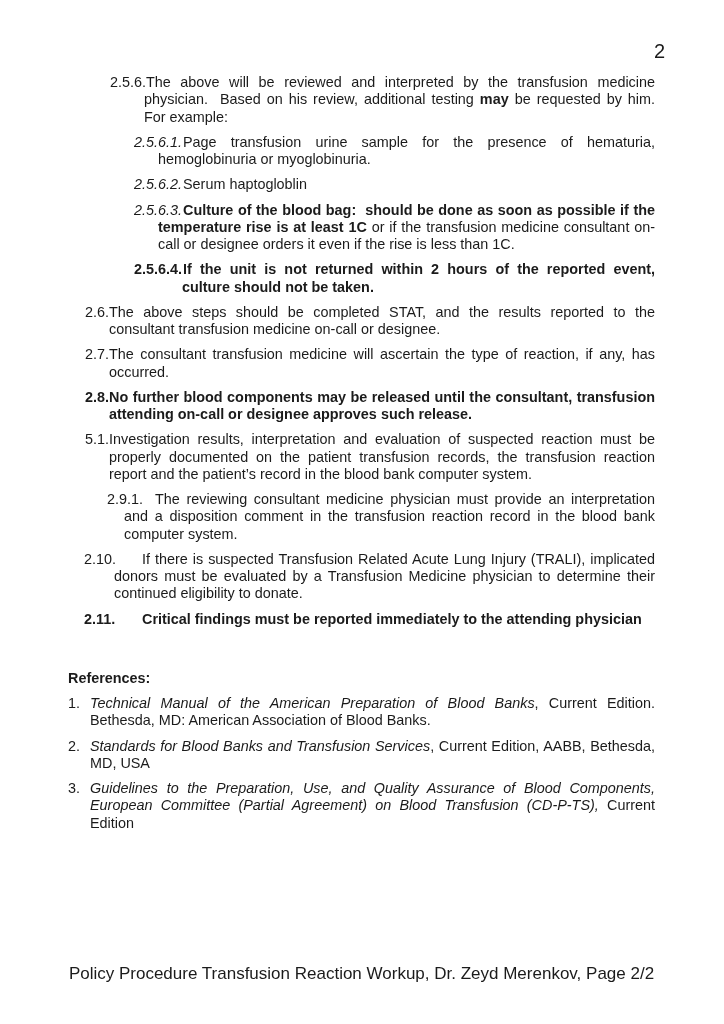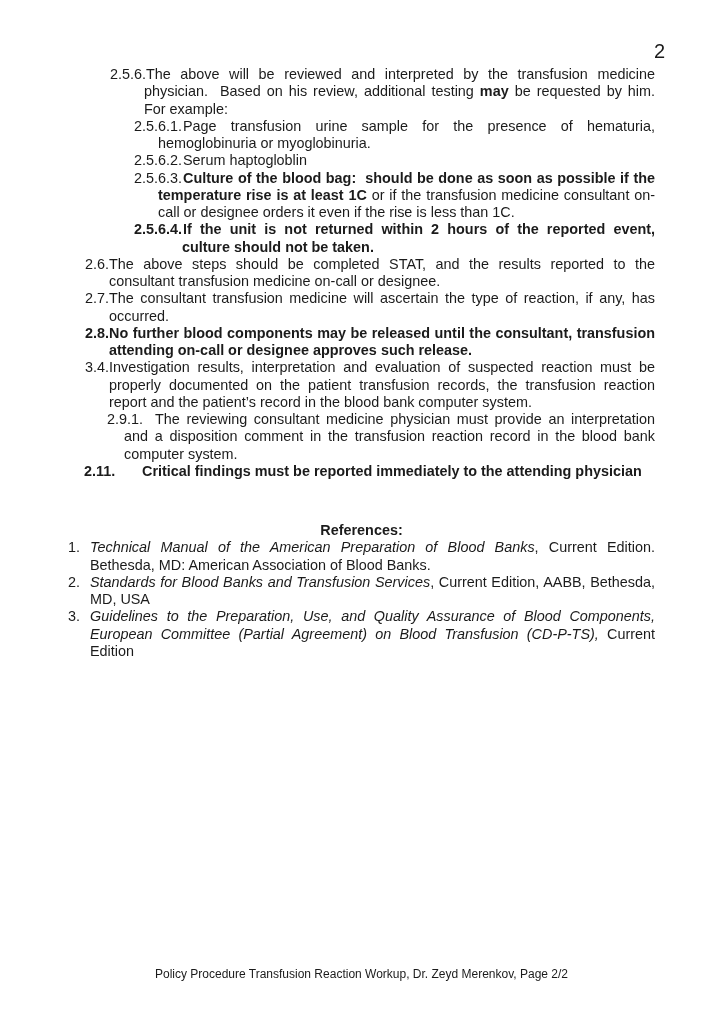--- a/index.html
+++ b/index.html
@@ -28,68 +28,70 @@
     top: 66px;
     width: 587px;
   }
   .item {
     text-align: justify;
   }
   .marker {
     display: inline-block;
     text-indent: 0;
     vertical-align: baseline;
+    margin-top: 8px;
   }
   
   .lv-l1  { padding-left: 41px;  text-indent: -24px; }
   .lv-l1  .marker { width: 24px; }
   .lv-l1t { padding-left: 46px;  text-indent: -30px; }
   .lv-l1t .marker { width: 58px; }
   .lv-l2  { padding-left: 76px;  text-indent: -34px; }
   .lv-l2  .marker { width: 36px; }
   .lv-l2s { padding-left: 56px;  text-indent: -17px; }
   .lv-l2s .marker { width: 48px; }
   .lv-l3  { padding-left: 90px;  text-indent: -24px; }
-  .lv-l3  .marker { width: 49px; }
+  .lv-l3  .marker { width: 49px; font-style: italic; }
   .lv-l3d { padding-left: 114px; text-indent: -48px; }
   .lv-l3d .marker { width: 49px; }
   .b { font-weight: bold; }
   .i { font-style: italic; }
   .references { margin-top: 42px; }
-  .ref-heading { font-weight: bold; text-align: center; }
+  .ref-heading { font-weight: bold; }
   .ref-item { padding-left: 22px; text-indent: -22px; text-align: justify; }
   .ref-item .marker { width: 22px; }
   .footer {
     position: absolute;
     top: 966px;
     left: 68px;
     width: 587px;
     text-align: center;
-    font-size: 12px;
+    font-size: 17px;
     line-height: 16px;
   }
 </style>
 </head>
 <body>
 
 <div class="page">
   <div class="page-number">2</div>
 
   <div class="content">
     <div>
         <div class="item lv-l2"><span class="marker">2.5.6.</span><span class="">The above will be reviewed and interpreted by the transfusion medicine physician.&nbsp; Based on his review, additional testing </span><span class="b ">may</span><span class=""> be requested by him. For example:</span></div>
         <div class="item lv-l3"><span class="marker">2.5.6.1.</span><span class="">Page transfusion urine sample for the presence of hematuria, hemoglobinuria or myoglobinuria.</span></div>
         <div class="item lv-l3"><span class="marker">2.5.6.2.</span><span class="">Serum haptogloblin</span></div>
         <div class="item lv-l3"><span class="marker">2.5.6.3.</span><span class="b ">Culture of the blood bag:&nbsp; should be done as soon as possible if the temperature rise is at least 1C</span><span class=""> or if the transfusion medicine consultant on-call or designee orders it even if the rise is less than 1C.</span></div>
         <div class="item lv-l3d"><span class="marker b">2.5.6.4.</span><span class="b ">If the unit is not returned within 2 hours of the reported event, culture should not be taken.</span></div>
         <div class="item lv-l1"><span class="marker">2.6.</span><span class="">The above steps should be completed STAT, and the results reported to the consultant transfusion medicine on-call or designee.</span></div>
         <div class="item lv-l1"><span class="marker">2.7.</span><span class="">The consultant transfusion medicine will ascertain the type of reaction, if any, has occurred.</span></div>
         <div class="item lv-l1"><span class="marker b">2.8.</span><span class="b ">No further blood components may be released until the consultant, transfusion attending on-call or designee approves such release.</span></div>
-        <div class="item lv-l1"><span class="marker">3.4.</span><span class="">Investigation results, interpretation and evaluation of suspected reaction must be properly documented on the patient transfusion records, the transfusion reaction report and the patient’s record in the blood bank computer system.</span></div>
+        <div class="item lv-l1"><span class="marker">5.1.</span><span class="">Investigation results, interpretation and evaluation of suspected reaction must be properly documented on the patient transfusion records, the transfusion reaction report and the patient’s record in the blood bank computer system.</span></div>
         <div class="item lv-l2s"><span class="marker">2.9.1.</span><span class="">The reviewing consultant medicine physician must provide an interpretation and a disposition comment in the transfusion reaction record in the blood bank computer system.</span></div>
+        <div class="item lv-l1t"><span class="marker">2.10.</span><span class="">If there is suspected Transfusion Related Acute Lung Injury (TRALI), implicated donors must be evaluated by a Transfusion Medicine physician to determine their continued eligibility to donate.</span></div>
         <div class="item lv-l1t"><span class="marker b">2.11.</span><span class="b ">Critical findings must be reported immediately to the attending physician</span></div>
       </div>
 
     <div class="references">
       <div class="ref-heading">References:</div>
       <div>
           <div class="ref-item"><span class="marker">1.</span><span class="i">Technical Manual of the American Preparation of Blood Banks</span><span class="">, Current Edition. Bethesda, MD: American Association of Blood Banks.</span></div>
           <div class="ref-item"><span class="marker">2.</span><span class="i">Standards for Blood Banks and Transfusion Services</span><span class="">, Current Edition, AABB, Bethesda, MD, USA</span></div>
           <div class="ref-item"><span class="marker">3.</span><span class="i">Guidelines to the Preparation, Use, and Quality Assurance of Blood Components, European Committee (Partial Agreement) on Blood Transfusion (CD-P-TS),</span><span class=""> Current Edition</span></div>
         </div>

